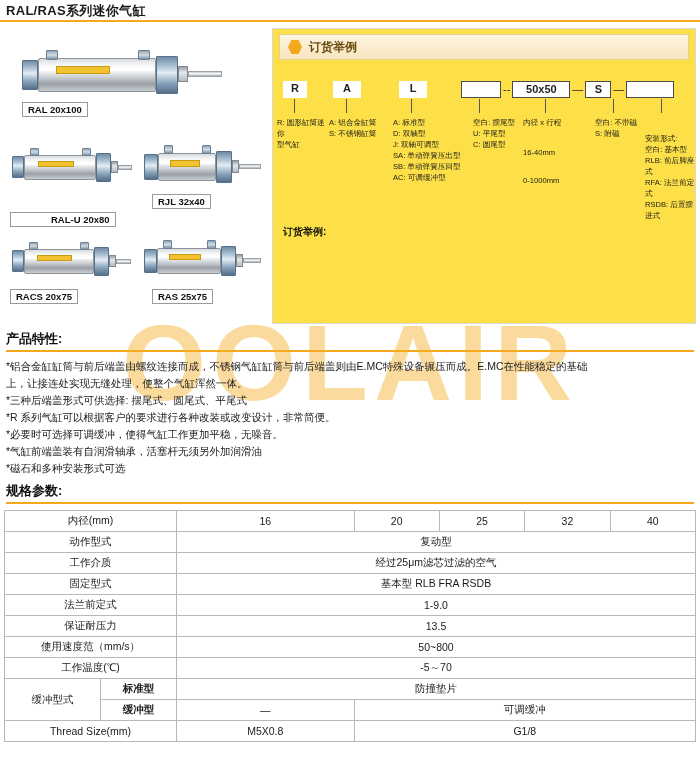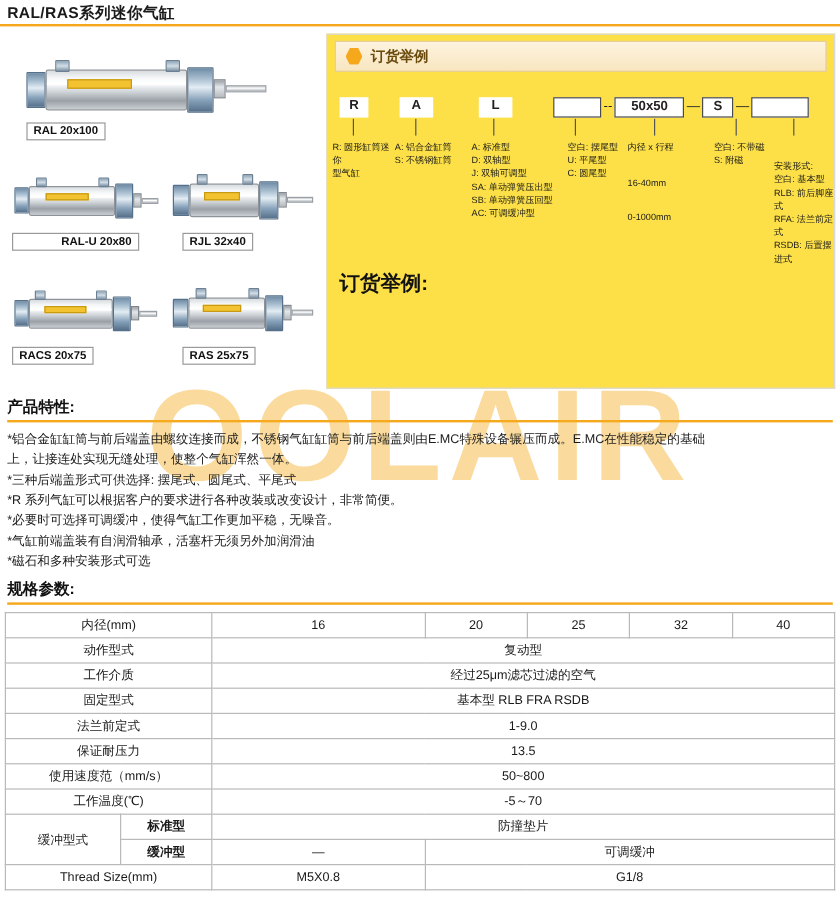--- a/index.html
+++ b/index.html
@@ -108,21 +108,21 @@
   }
   .dash { font-size: 11px; padding: 0 2px; color: #222; }
 
   .ticks { position: absolute; left: 10px; top: 70px; width: 404px; height: 16px; }
   .tick { position: absolute; top: 0; width: 1px; height: 14px; background: #555; }
 
   .legend { position: absolute; font-size: 7.6px; line-height: 1.45; color: #1a1a1a; }
 
   .order-ex-title {
     position: absolute; left: 10px; top: 196px;
-    font-size: 17px; font-weight: bold; color: #111;
+    font-size: 10px; font-weight: bold; color: #111;
   }
   .order-ex-body {
     position: absolute; left: 10px; top: 212px; width: 404px;
     font-size: 9px; line-height: 1.55; color: #1a1a1a;
   }
 
   
   .sec-title {
     font-size: 13px; font-weight: bold; color: #111;
     border-bottom: 2px solid #f5a81c; padding-bottom: 2px;
@@ -184,21 +184,21 @@
       <div class="cyl" style="position:absolute;left:0;top:0;width:130px;height:56px;">
         <div class="endcap2" style="left:8px; top:20px; width:12px; height:22px;"></div>
         <div class="barrel" style="left:20px; top:19px; width:72px; height:25px;"></div>
         <div class="label-strip" style="left:34px; top:25px; width:36px; height:6px;"></div>
         <div class="port" style="left:26px; top:12px; width:9px; height:8px;"></div>
         <div class="port" style="left:78px; top:12px; width:9px; height:8px;"></div>
         <div class="endcap2" style="left:92px; top:17px; width:15px; height:29px;"></div>
         <div class="nut" style="left:107px; top:25px; width:7px; height:12px;"></div>
         <div class="rod" style="left:114px; top:29px; width:14px; height:5px;"></div>
       </div>
-      <div class="cap" style="position:absolute; left:6px; top:58px;padding-left:40px;">RAL-U 20x80</div>
+      <div class="cap" style="position:absolute; left:6px; top:76px;padding-left:40px;">RAL-U 20x80</div>
     </div>
 
     <div class="photo-cell" style="left:138px; top:112px; width:128px; height:80px;">
       <div class="cyl" style="position:absolute;left:0;top:0;width:128px;height:56px;">
         <div class="endcap2" style="left:6px; top:18px; width:14px; height:26px;"></div>
         <div class="barrel" style="left:20px; top:17px; width:58px; height:28px;"></div>
         <div class="label-strip" style="left:32px; top:24px; width:30px; height:7px;"></div>
         <div class="port" style="left:26px; top:9px; width:9px; height:9px;"></div>
         <div class="port" style="left:64px; top:9px; width:9px; height:9px;"></div>
         <div class="endcap2" style="left:78px; top:15px; width:16px; height:32px;"></div>

